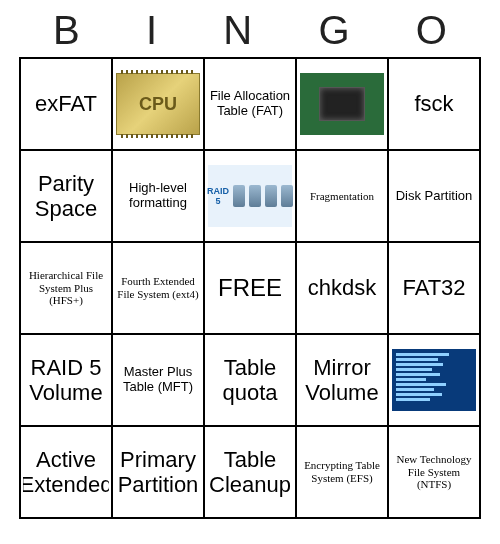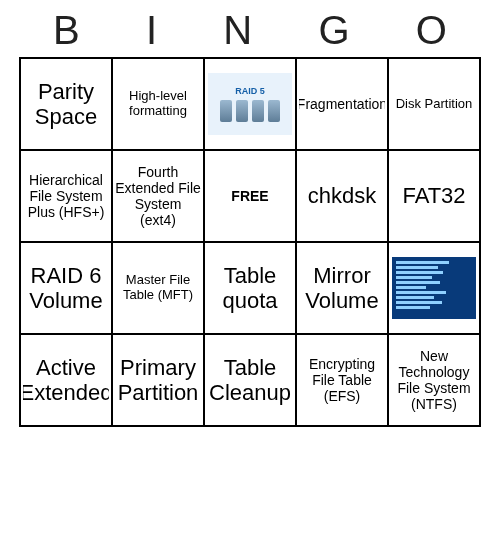--- a/index.html
+++ b/index.html
@@ -42,22 +42,22 @@
     font-size: 14px;
     line-height: 1.15;
     font-weight: 400;
     color: #000;
     word-wrap: break-word;
   }
   .cell-content { display:flex; align-items:center; justify-content:center; height:100%; width:100%; overflow:hidden; }
   .fs-large { font-size: 22px; }
   .fs-med  { font-size: 22px; }
   .fs-sm   { font-size: 13px; }
-  .fs-xs   { font-size: 14px; }
-  .free    { font-size: 14px; font-weight: 700; }
+  .fs-xs   { font-size: 11px; font-family: Liberation Serif, serif; }
+  .free    { font-size: 24px; font-weight: 400; }
   
   .img-cpu {
     width: 84px; height: 62px;
     background: linear-gradient(135deg,#b9a24a 0%,#e6d27a 50%,#b9a24a 100%);
     border:1px solid #8a7a2e;
     display:flex; align-items:center; justify-content:center;
     font-size:18px; color:#6b5a1a; font-weight:bold;
     position:relative;
   }
   .img-cpu::before, .img-cpu::after {
@@ -73,21 +73,21 @@
     display:flex; align-items:center; justify-content:center;
     position:relative;
   }
   .img-chip .die {
     width:46px; height:34px; background:#222; border:1px solid #555;
     box-shadow: inset 0 0 6px #666;
   }
   .img-raid5 {
     width:84px; height:62px;
     background:#e8f2fb;
-    display:flex; flex-direction:column; align-items:center; justify-content:center;
+    display:flex; align-items:center; justify-content:center;
     gap:4px; font-size:9px; color:#1660a8; font-weight:bold;
   }
   .img-raid5 .drives { display:flex; gap:4px; }
   .img-raid5 .drv {
     width:12px; height:22px; background:linear-gradient(#9bb8d0,#5e7d97);
     border-radius:2px;
   }
   .img-terminal {
     width:84px; height:62px;
     background:#083a7a;
@@ -108,20 +108,49 @@
   <span>N</span>
   <span>G</span>
   <span>O</span>
 </div>
 
 <table class="grid">
   <tbody id="grid-body">
       <tr>
         <td>
           <div class="cell-content">
+            <span class="fs-large">exFAT</span>
+          </div>
+        </td>
+        <td>
+          <div class="cell-content">
+            <div class="img-cpu">CPU</div>
+          </div>
+        </td>
+        <td>
+          <div class="cell-content">
+            <span class="fs-sm">File Allocation Table (FAT)</span>
+          </div>
+        </td>
+        <td>
+          <div class="cell-content">
+            <div class="img-chip">
+              <div class="die"></div>
+            </div>
+          </div>
+        </td>
+        <td>
+          <div class="cell-content">
+            <span class="fs-large">fsck</span>
+          </div>
+        </td>
+      </tr>
+      <tr>
+        <td>
+          <div class="cell-content">
             <span class="fs-med">Parity Space</span>
           </div>
         </td>
         <td>
           <div class="cell-content">
             <span class="fs-sm">High-level formatting</span>
           </div>
         </td>
         <td>
           <div class="cell-content">
@@ -170,26 +199,26 @@
         </td>
         <td>
           <div class="cell-content">
             <span class="fs-med">FAT32</span>
           </div>
         </td>
       </tr>
       <tr>
         <td>
           <div class="cell-content">
-            <span class="fs-med">RAID 6 Volume</span>
-          </div>
-        </td>
-        <td>
-          <div class="cell-content">
-            <span class="fs-sm">Master File Table (MFT)</span>
+            <span class="fs-med">RAID 5 Volume</span>
+          </div>
+        </td>
+        <td>
+          <div class="cell-content">
+            <span class="fs-sm">Master Plus Table (MFT)</span>
           </div>
         </td>
         <td>
           <div class="cell-content">
             <span class="fs-large">Table quota</span>
           </div>
         </td>
         <td>
           <div class="cell-content">
             <span class="fs-med">Mirror Volume</span>
@@ -223,21 +252,21 @@
             <span class="fs-med">Primary Partition</span>
           </div>
         </td>
         <td>
           <div class="cell-content">
             <span class="fs-med">Table Cleanup</span>
           </div>
         </td>
         <td>
           <div class="cell-content">
-            <span class="fs-xs">Encrypting File Table (EFS)</span>
+            <span class="fs-xs">Encrypting Table System (EFS)</span>
           </div>
         </td>
         <td>
           <div class="cell-content">
             <span class="fs-xs">New Technology File System (NTFS)</span>
           </div>
         </td>
       </tr>
     </tbody>
 </table>

